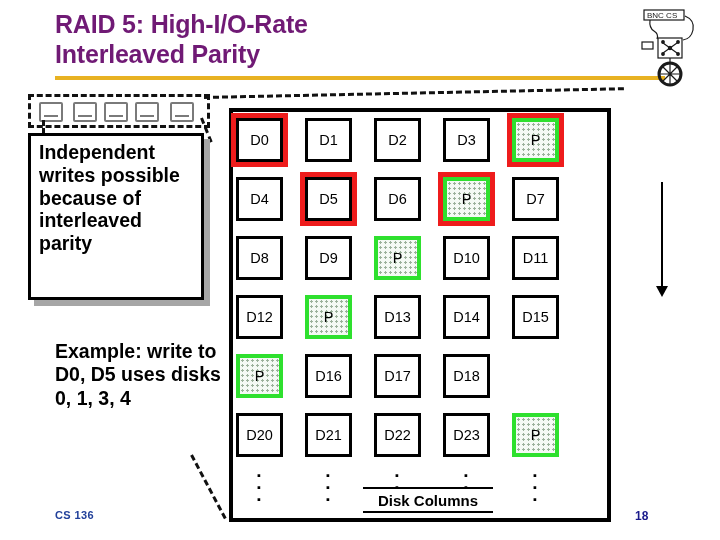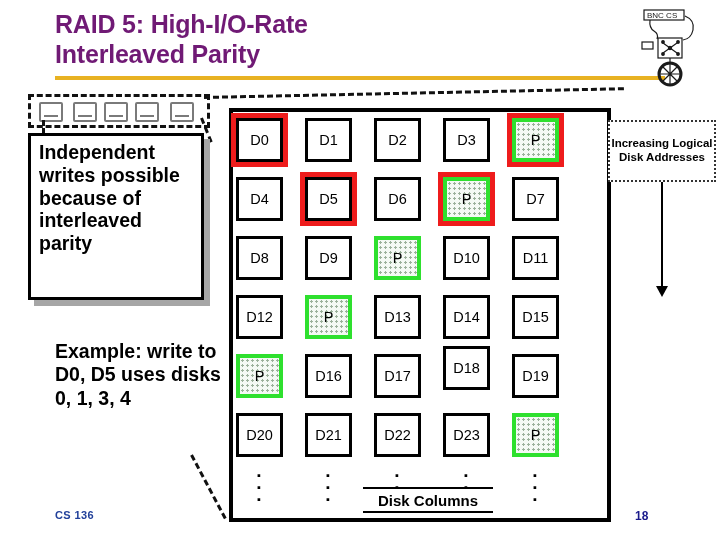--- a/index.html
+++ b/index.html
@@ -327,30 +327,25 @@
       <div class="cell" style="left: 69px; top: 236px;">
         <div class="box">
           <span>D16</span>
         </div>
       </div>
       <div class="cell" style="left: 138px; top: 236px;">
         <div class="box">
           <span>D17</span>
         </div>
       </div>
-      <div class="cell" style="left: 207px; top: 228px;">
+      <div class="cell" style="left: 207px; top: 236px;">
         <div class="box">
           <span>D18</span>
         </div>
       </div>
-      <div class="cell" style="left: 276px; top: 236px;">
-        <div class="box">
-          <span>D19</span>
-        </div>
-      </div>
       <div class="cell" style="left: 0px; top: 295px;">
         <div class="box">
           <span>D20</span>
         </div>
       </div>
       <div class="cell" style="left: 69px; top: 295px;">
         <div class="box">
           <span>D21</span>
         </div>
       </div>
@@ -391,16 +386,15 @@
       </div>
       <div class="dots" style="left: 276px; top: 352px;">
         <span>·</span>
         <span>·</span>
         <span>·</span>
       </div>
     </div>
 
   <div class="disk-columns">Disk Columns</div>
 
-  <div class="addr-box">Increasing Logical Disk Addresses</div>
   <div class="addr-arrow"></div>
 
 </div>
 
 </body></html>

